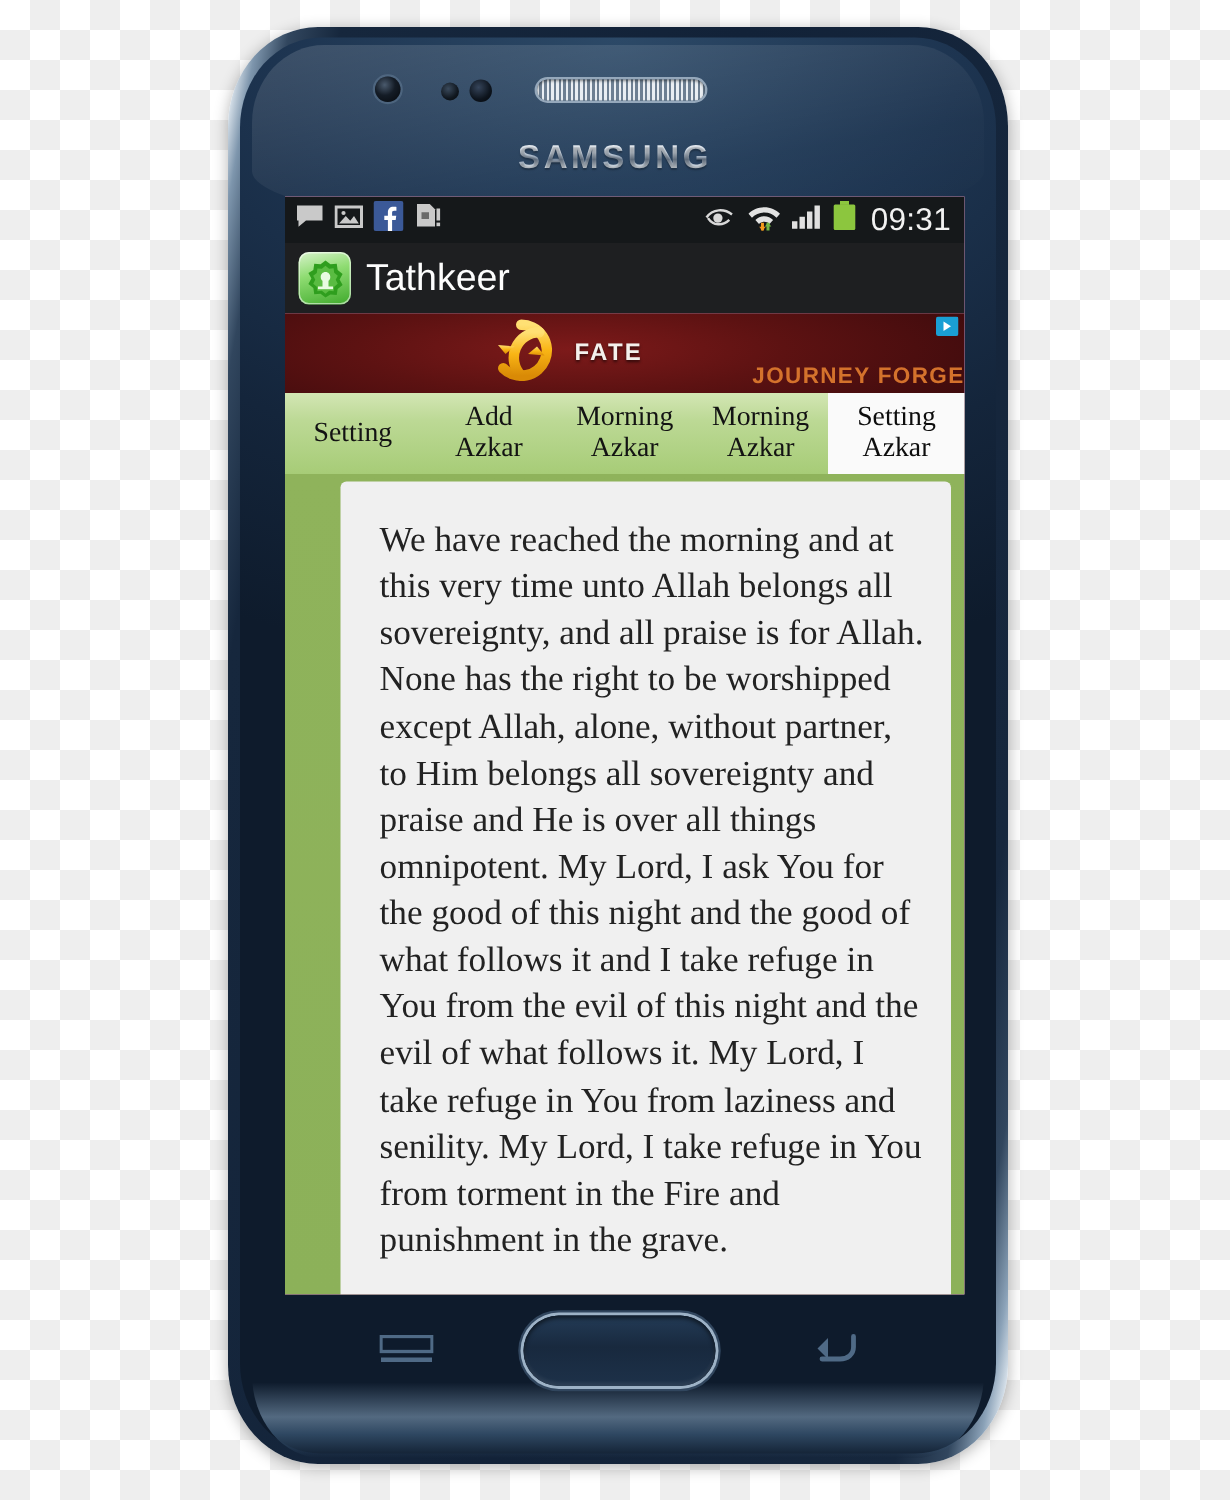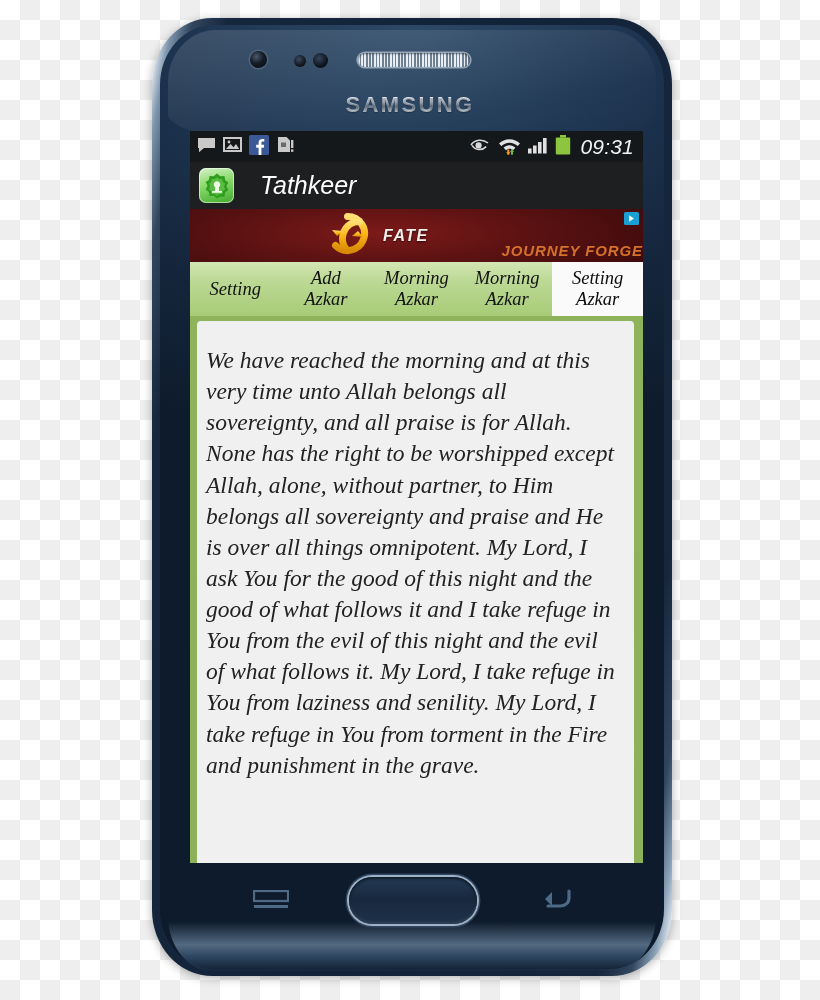--- a/index.html
+++ b/index.html
@@ -140,21 +140,20 @@
 
   
   #screen {
     position: absolute;
     left: 190px;
     top: 131px;
     width: 453px;
     height: 732px;
     overflow: hidden;
     background: #f9a8d4;
-    font-style: italic;
   }
 
   
   #status-bar {
     height: 31px;
     background: #15181a;
     display: flex;
     align-items: center;
     padding: 0 9px 0 7px;
     box-sizing: border-box;
@@ -185,21 +184,21 @@
     border-radius: 7px;
     background: linear-gradient(165deg, #d8f3cc 0%, #8fdc72 40%, #3faa2c 100%);
     box-shadow: inset 0 0 0 1px rgba(255,255,255,0.55);
     display: flex; align-items: center; justify-content: center;
     flex: 0 0 auto;
   }
   #app-title {
     color: #fdfdfd;
     font-size: 25px;
     font-family: "Liberation Sans", sans-serif;
-    margin-left: 26px;
+    margin-left: 10px;
     line-height: 1;
   }
 
   
   #ad-banner {
     position: relative;
     height: 53px;
     background:
       radial-gradient(ellipse 70% 120% at 42% 45%, #7d1a1a 0%, #5d1212 45%, #3b0a0c 100%);
     display: flex;
@@ -263,22 +262,23 @@
     background: linear-gradient(180deg, #8fb35b 0%, #8cb159 100%);
     padding: 5px 9px 0 7px;
     box-sizing: border-box;
     height: 547px;
   }
   #azkar-card {
     background: #f0f0f0;
     height: 100%;
     border-radius: 4px 4px 0 0;
     box-sizing: border-box;
-    padding: 24px 17px 10px 9px;
+    padding: 24px 17px 10px 26px;
     overflow: hidden;
+    margin-left: 30px;
   }
   #azkar-text {
     font-family: "Liberation Serif", serif;
     font-size: 23.5px;
     line-height: 1.325;
     color: #222222;
     margin: 0;
     text-align: left;
   }
 </style>

